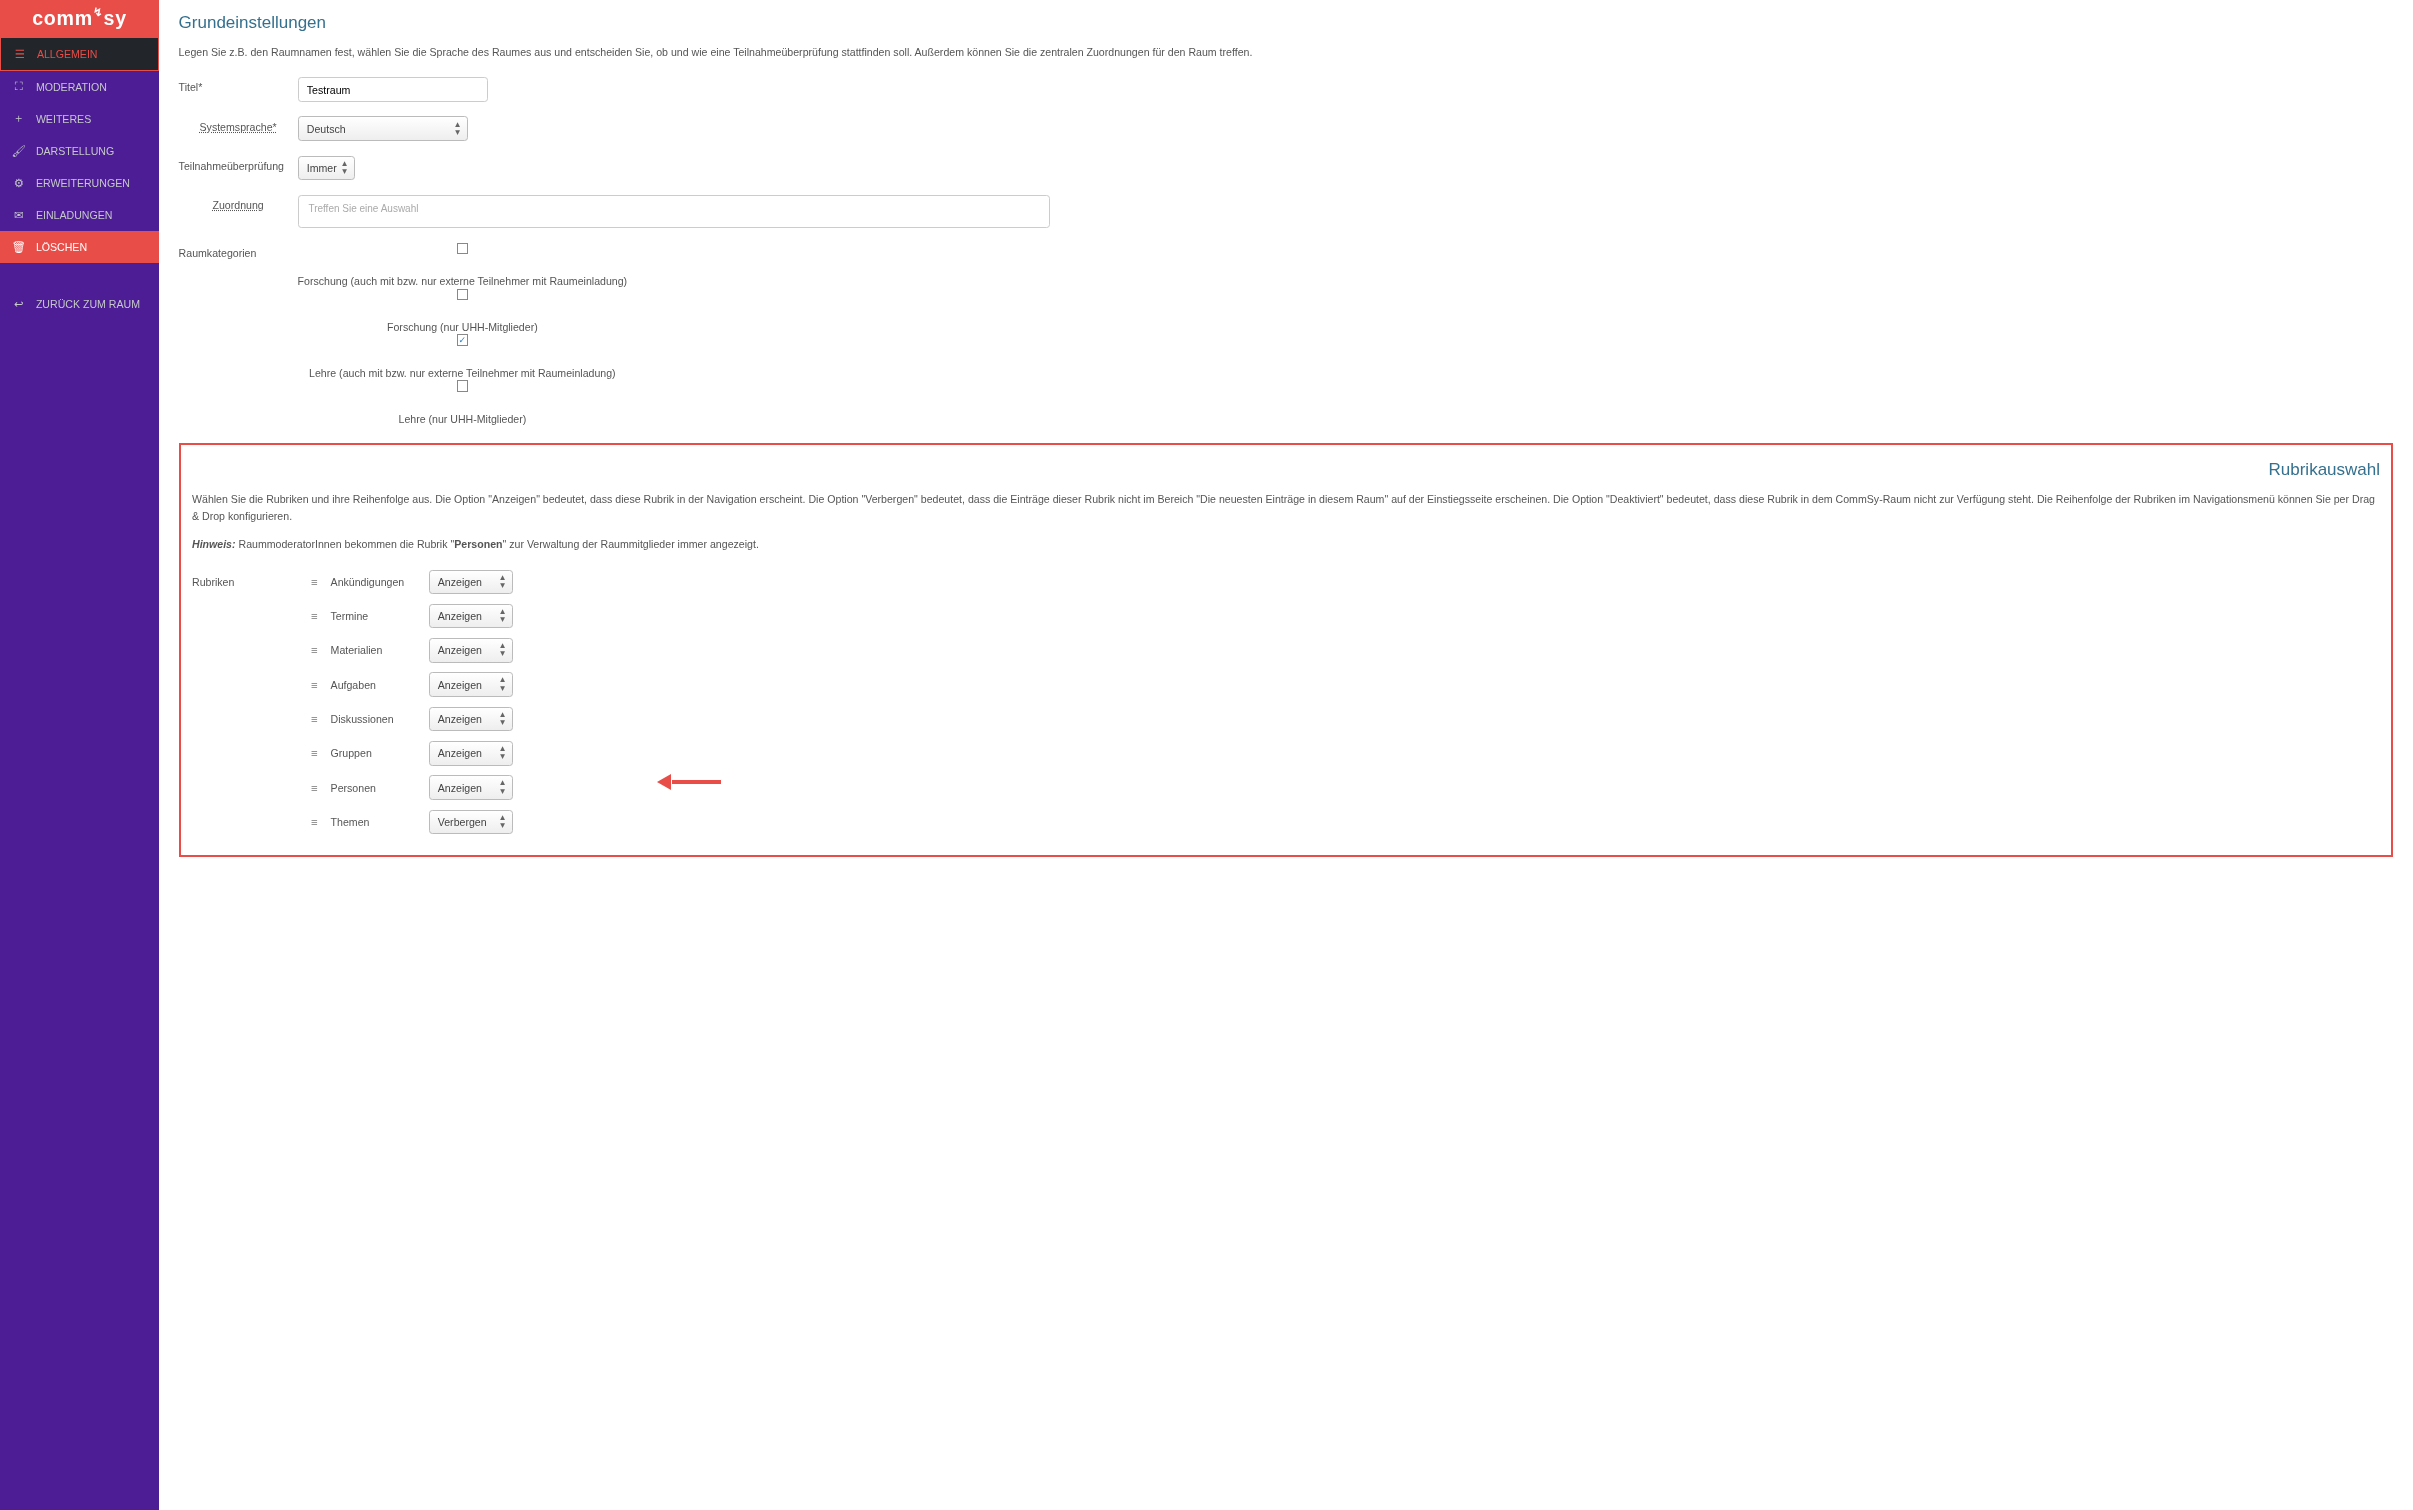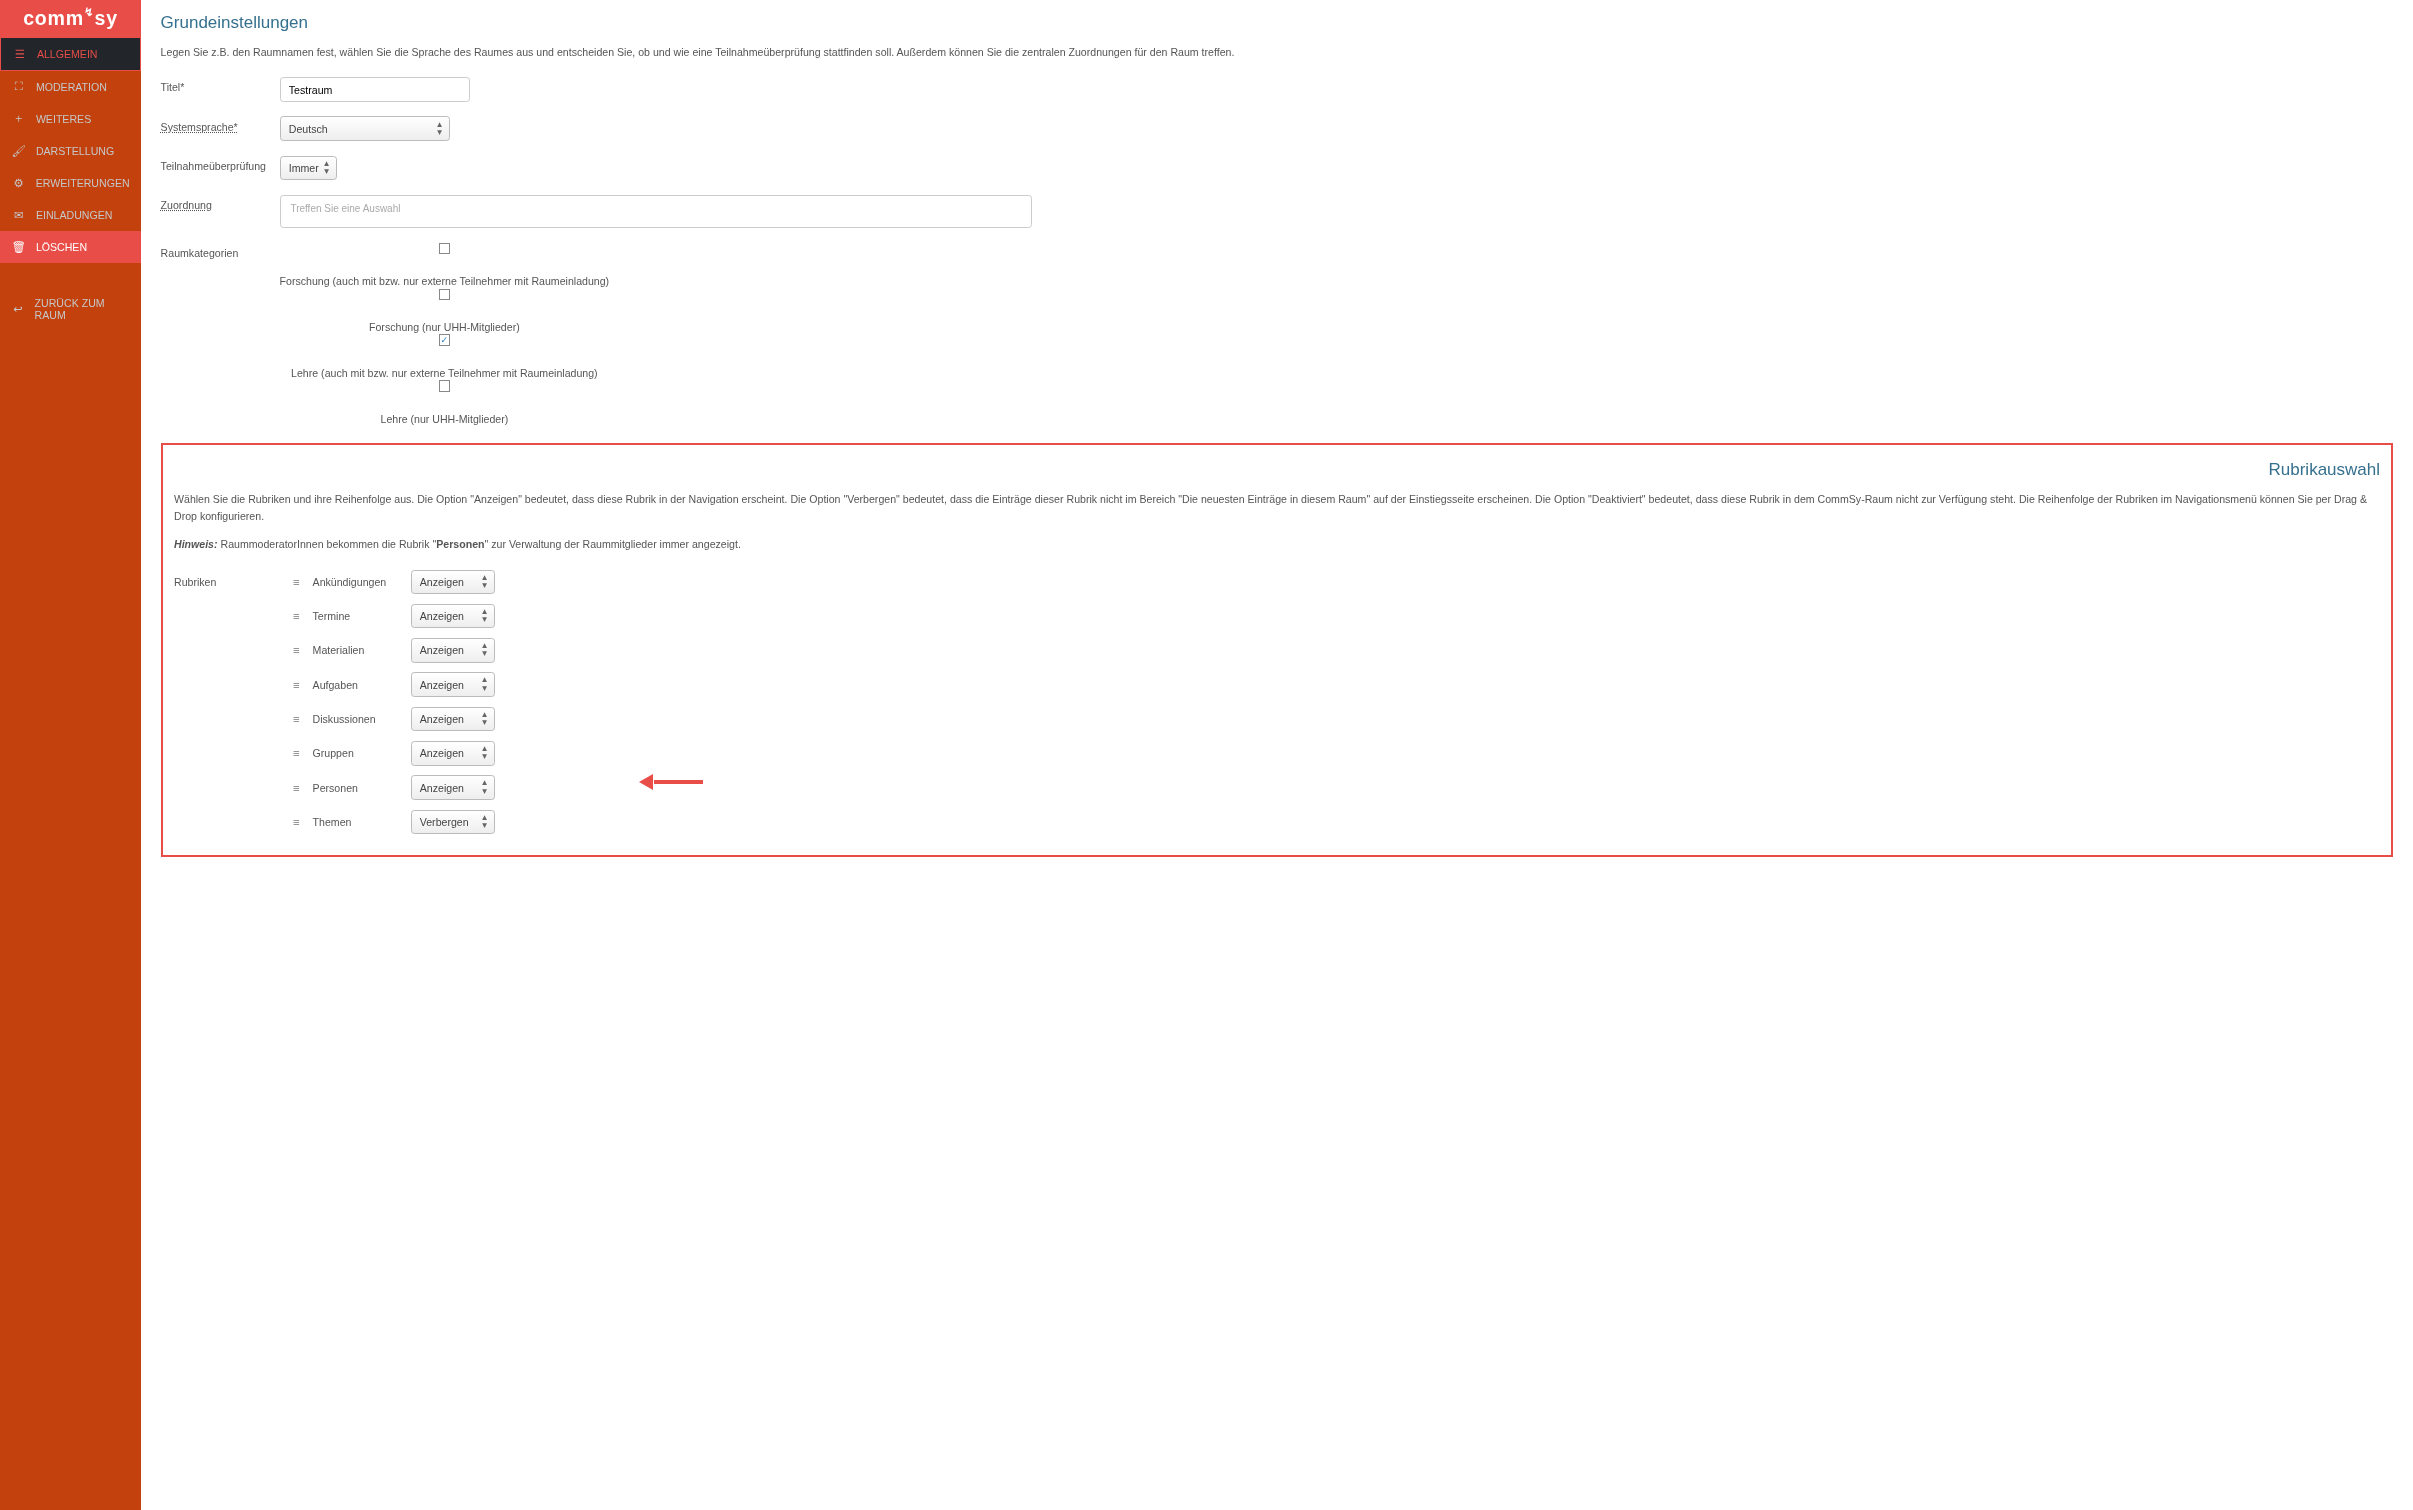--- a/index.html
+++ b/index.html
@@ -1,37 +1,37 @@
 <!DOCTYPE html>
 <html style="font-size:13px"><head>
 <meta charset="utf-8">
 <style>
 * { box-sizing: border-box; margin: 0; padding: 0; }
 body { font-family: -apple-system, "Helvetica Neue", Arial, sans-serif; font-size: 11.4px; color: #444; background: #fff; }
 .app { display: flex; min-height: 100vh; }
 
 
-.sidebar { width: 141px; background: #c2410c; color: #c6c8ca; flex-shrink: 0; }
+.sidebar { width: 159px; background: #4c1d95; color: #c6c8ca; flex-shrink: 0; }
 .sidebar .brand { background: #e84d48; height: 37px; display:flex; align-items:center; justify-content:center; }
 .brand-logo { font-family: Arial, sans-serif; font-size: 19.6px; color:#fff; font-weight:bold; letter-spacing:0.8px; display:flex; align-items:center; }
 .brand-logo .arrow { font-size:11.4px; position: relative; top:-6.5px; }
 .nav-item { display:flex; align-items:center; gap:9.8px; padding: 9px 11.4px; font-size: 10.6px; font-weight: 500; cursor:pointer; color:#c6c8ca; }
 .nav-item.active { border: 1.6px solid #e84d48; color: #e84d48; background:#22262b; }
 .nav-item.delete { background: #e84d48; color:#fff; }
 .nav-item .icon { width:14.7px; text-align:center; font-size:11.4px; }
 .nav-sep { height: 24.5px; }
 
 
 .main { flex:1; padding: 8.2px 19.6px 19.6px 19.6px; border-radius: 8px; }
 h2.section-title { color:#35708e; font-size: 17px; font-weight: 400; margin: 4.9px 0 11.4px; }
 .desc { font-size: 10.6px; color:#555; margin-bottom: 16.4px; line-height: 1.55; }
 
 .form-row { display:flex; align-items: flex-start; margin-bottom: 14.7px; }
 .form-label { width: 119px; font-size: 10.6px; color:#555; padding-top: 4.1px; }
-.form-label.underline { text-decoration: underline dotted; }
+.form-label.underline { text-decoration: underline dotted; text-align: center; }
 .form-ctrl { }
 
 input.text { width: 190px; height: 24.5px; padding: 4.1px 8.2px; border:0.8px solid #ccc; border-radius:3.3px; font-size:10.6px; }
 .select { background: linear-gradient(#fff,#eee); border:0.8px solid #bbb; border-radius:3.3px; padding: 4.1px 18px 4.1px 8.2px; font-size:10.6px; display:inline-flex; align-items:center; position:relative; height:24.5px; }
 .select.small { width: 57px; }
 .select.medium { width: 84px; text-align: center; }
 .select.lang { width: 170px; }
 .sel-caret { position:absolute; right:4.9px; font-size:8.2px; color:#666; line-height: 1; display:flex; flex-direction:column; }
 .multi { width: 752px; height: 33px; border:0.8px solid #ccc; border-radius:3.3px; padding: 7.4px 9.8px; color:#aaa; font-size:10px; }
 

